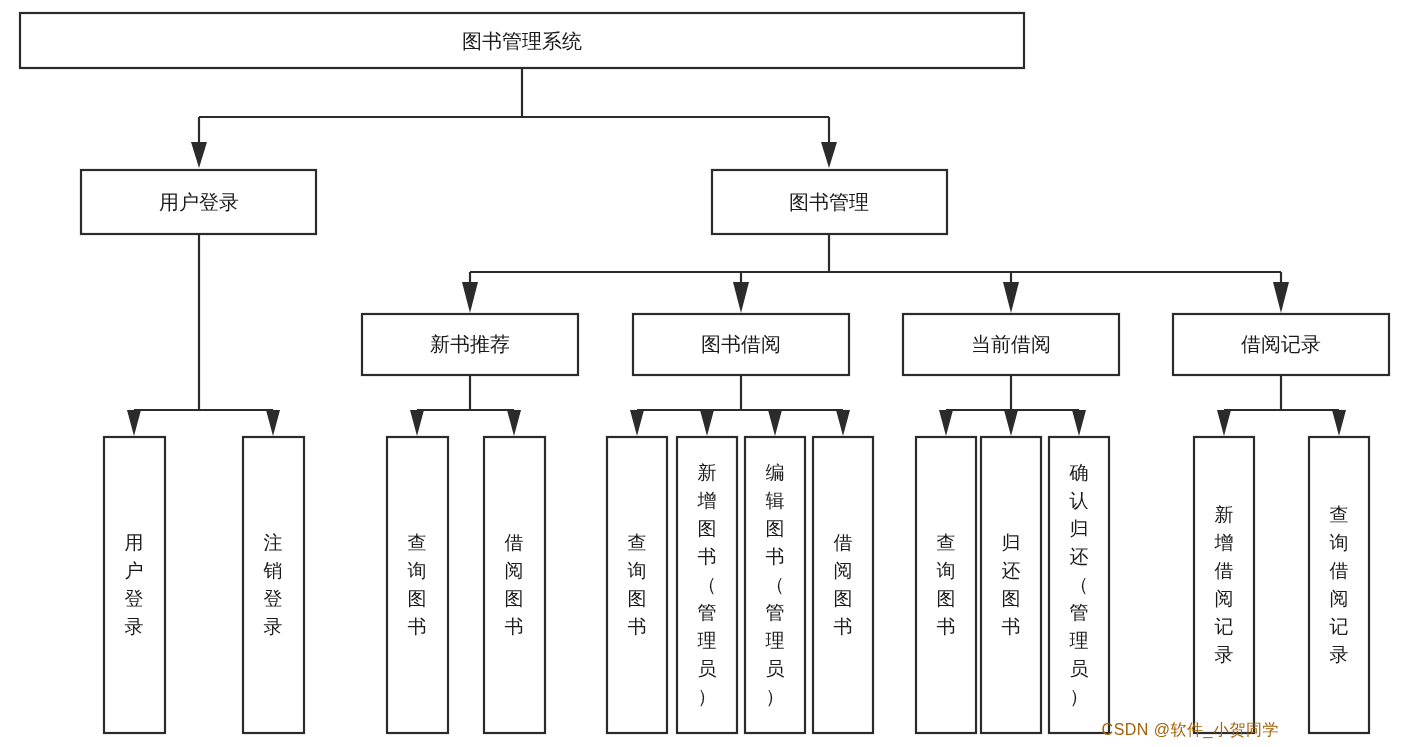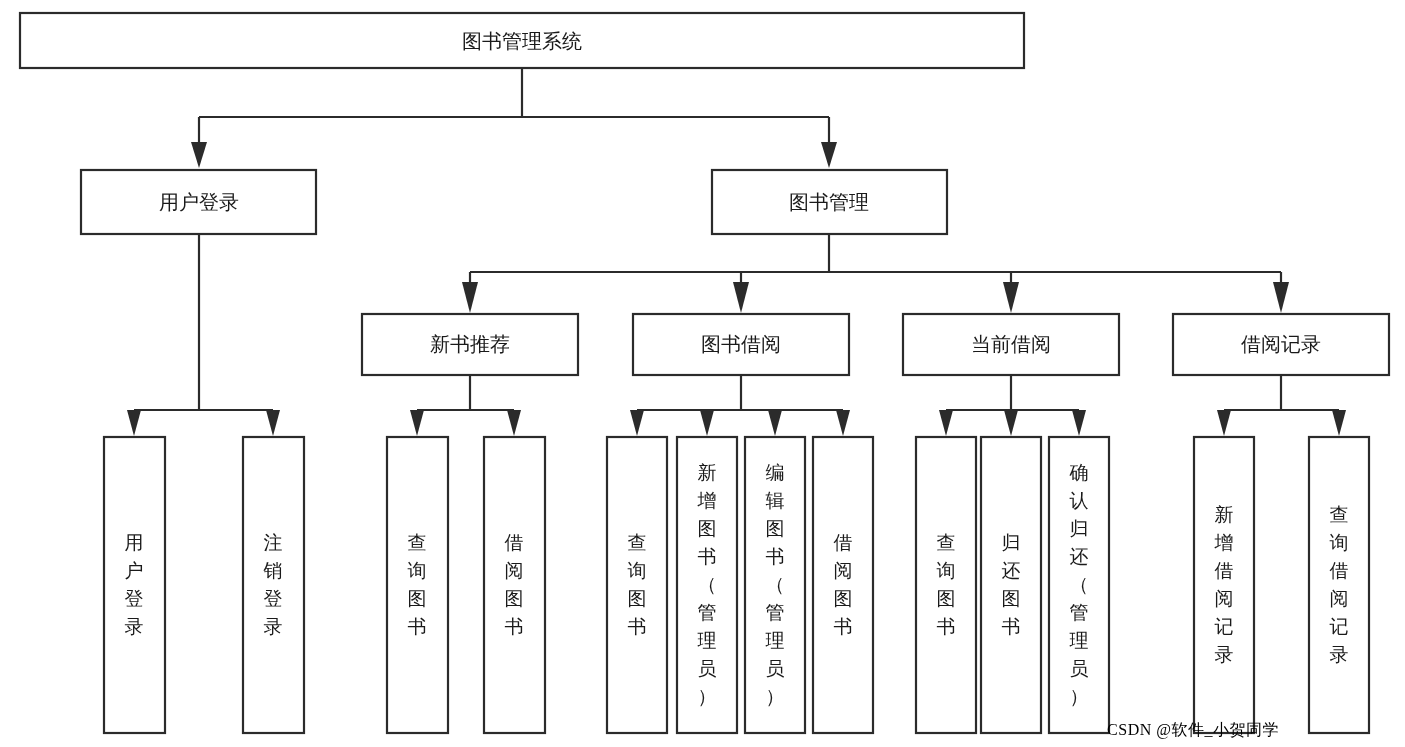--- a/index.html
+++ b/index.html
@@ -50,23 +50,23 @@
     text-anchor: middle;
     dominant-baseline: middle;
   }
   .node-label.vertical {
     font-size: 19px;
   }
   .watermark {
     position: absolute;
     right: 10px;
     bottom: 6px;
-    color: #000000;
+    color: #a16207;
     font-size: 16px;
-    font-family: Liberation Serif, serif;
+    font-family: Liberation Sans, sans-serif;
     letter-spacing: 0.5px;
     white-space: nowrap;
     user-select: none;
   }
 </style>
 </head>
 <body>
 
 <div id="diagram-root">
 

